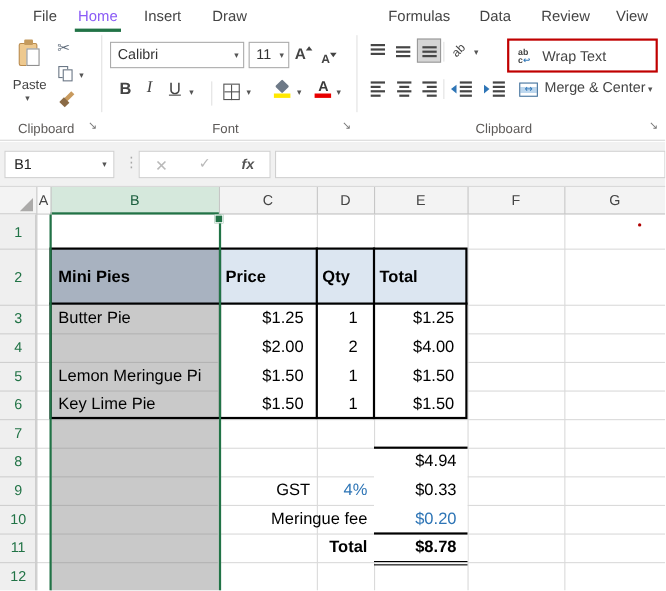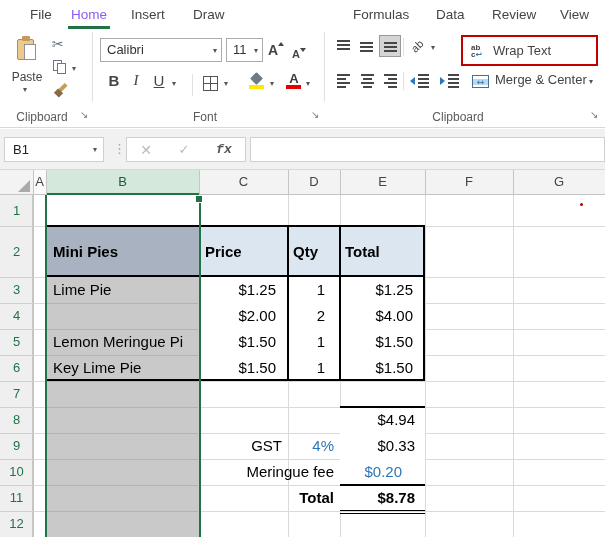--- a/index.html
+++ b/index.html
@@ -83,21 +83,21 @@
 
   
   .fbar{position:absolute;left:0;top:129px;width:605px;height:41px;background:#f1f1f1;border-bottom:1px solid #d9d9d9;}
   .fbox{position:absolute;background:#fff;border:1px solid #d0d0d0;height:25px;top:8px;}
   .namebox{left:4px;width:100px;font-size:13px;color:#222;line-height:23px;padding-left:8px;}
   .namebox .dd{position:absolute;right:6px;top:8px;}
   .dots{position:absolute;left:113px;top:12px;color:#a7a7a7;font-size:13px;font-family:"DejaVu Sans",sans-serif;}
   .fxbox{left:126px;width:120px;display:flex;align-items:center;justify-content:space-around;}
   .fxbox .x{color:#b9b9b9;font-size:14px;}
   .fxbox .ck{color:#b9b9b9;font-size:13px;font-family:"DejaVu Sans",sans-serif;}
-  .fxbox .fx{color:#555;font-size:13px;font-style:italic;font-family:Liberation Mono, monospace;font-weight:bold;}
+  .fxbox .fx{color:#555;font-size:13px;font-style:italic;font-family:Liberation Sans, sans-serif;font-weight:bold;}
   .finput{left:250px;width:355px;}
 
   
   .sheet{position:absolute;left:0;top:170px;width:605px;height:367px;background:#fff;overflow:hidden;}
   .colhdr{position:absolute;left:0;top:0;width:605px;height:25px;background:#f3f3f3;border-bottom:1px solid #c3c3c3;}
   .chcell{position:absolute;top:0;height:24px;line-height:24px;text-align:center;font-size:13px;color:#444;}
   .chsep{position:absolute;top:0;width:1px;height:25px;background:#c6c6c6;}
   .corner{position:absolute;left:0;top:0;width:33px;height:24px;}
   .corner .tri{position:absolute;right:3px;bottom:2px;width:0;height:0;border-left:12px solid transparent;border-bottom:12px solid #abaaa9;}
   .bhdr{position:absolute;left:46px;top:0;width:153px;height:25px;background:#d5e8dc;border-bottom:2px solid #217346;
@@ -371,21 +371,21 @@
     <div class="blk" style="left:340px;top:236px;width:85px;height:2px"></div>
     <div class="blk" style="left:340px;top:314px;width:85px;height:2px"></div>
     <div class="blk" style="left:340px;top:340px;width:85px;height:1px"></div>
     <div class="blk" style="left:340px;top:343px;width:85px;height:1px"></div>
 
     <div class="ct bold" style="left:46px;top:56px;width:178px;line-height:51px;padding-left:7px">Mini Pies</div>
     <div class="ct bold" style="left:202px;top:56px;width:84px;line-height:51px;padding-left:3px">Price</div>
     <div class="ct bold" style="left:290px;top:56px;width:49px;line-height:51px;padding-left:3px">Qty</div>
     <div class="ct bold" style="left:342px;top:56px;width:82px;line-height:51px;padding-left:3px">Total</div>
 
-    <div class="ct" style="left:46px;top:107px;width:152px;line-height:26px;padding-left:7px">Lime Pie</div>
+    <div class="ct" style="left:46px;top:107px;width:152px;line-height:26px;padding-left:7px">Butter Pie</div>
     <div class="ct" style="left:200px;top:107px;width:88px;line-height:26px;padding-right:12px;text-align:right">$1.25</div>
     <div class="ct" style="left:288px;top:107px;width:52px;line-height:26px;text-align:center">1</div>
     <div class="ct" style="left:340px;top:107px;width:85px;line-height:26px;padding-right:12px;text-align:right">$1.25</div>
 
     <div class="ct" style="left:200px;top:133px;width:88px;line-height:26px;padding-right:12px;text-align:right">$2.00</div>
     <div class="ct" style="left:288px;top:133px;width:52px;line-height:26px;text-align:center">2</div>
     <div class="ct" style="left:340px;top:133px;width:85px;line-height:26px;padding-right:12px;text-align:right">$4.00</div>
 
     <div class="ct" style="left:46px;top:159px;width:152px;line-height:26px;padding-left:7px">Lemon Meringue Pi</div>
     <div class="ct" style="left:200px;top:159px;width:88px;line-height:26px;padding-right:12px;text-align:right">$1.50</div>
@@ -395,21 +395,21 @@
     <div class="ct" style="left:46px;top:185px;width:152px;line-height:26px;padding-left:7px">Key Lime Pie</div>
     <div class="ct" style="left:200px;top:185px;width:88px;line-height:26px;padding-right:12px;text-align:right">$1.50</div>
     <div class="ct" style="left:288px;top:185px;width:52px;line-height:26px;text-align:center">1</div>
     <div class="ct" style="left:340px;top:185px;width:85px;line-height:26px;padding-right:12px;text-align:right">$1.50</div>
 
     <div class="ct" style="left:340px;top:237px;width:85px;line-height:26px;padding-right:10px;text-align:right">$4.94</div>
     <div class="ct" style="left:200px;top:263px;width:88px;line-height:26px;padding-right:6px;text-align:right">GST</div>
     <div class="ct blue" style="left:288px;top:263px;width:52px;line-height:26px;padding-right:6px;text-align:right">4%</div>
     <div class="ct" style="left:340px;top:263px;width:85px;line-height:26px;padding-right:10px;text-align:right">$0.33</div>
     <div class="ct" style="left:200px;top:289px;width:140px;line-height:26px;padding-right:6px;text-align:right">Meringue fee</div>
-    <div class="ct blue" style="left:327px;top:289px;width:85px;line-height:26px;padding-right:10px;text-align:right">$0.20</div>
+    <div class="ct blue" style="left:340px;top:289px;width:85px;line-height:26px;padding-right:10px;text-align:right">$0.20</div>
     <div class="ct bold" style="left:200px;top:315px;width:140px;line-height:26px;padding-right:6px;text-align:right">Total</div>
     <div class="ct bold" style="left:340px;top:315px;width:85px;line-height:26px;padding-right:10px;text-align:right">$8.78</div>
 
     <div class="greenline" style="left:45px"></div>
     <div class="greenline" style="left:199px"></div>
     <div class="nub"></div>
     <div class="reddot"></div>
   </div>
 </div>
 

